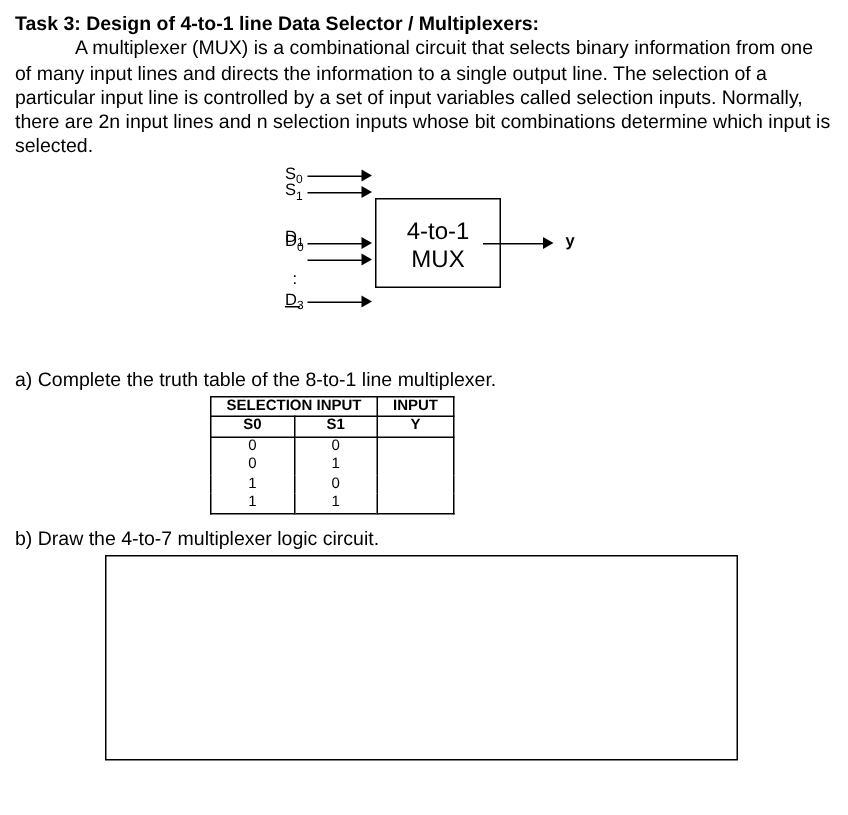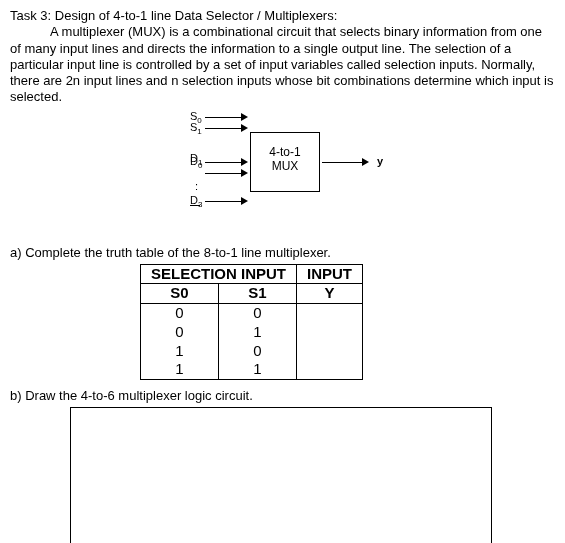--- a/index.html
+++ b/index.html
@@ -5,45 +5,45 @@
   body {
     margin: 0;
     padding: 8px 10px;
     font-family: Arial, Helvetica, sans-serif;
     font-size: 13px;
     color: #000;
     background: #fff;
     width: 545px;
   }
   .title {
-    font-weight: normal;
+    font-weight: bold;
     margin-bottom: 0;
   }
   .para {
     margin: 0 0 6px 0;
     line-height: 1.25;
   }
   .indent {
     text-indent: 40px;
   }
   .diagram {
     position: relative;
     width: 340px;
     height: 125px;
     margin: 4px auto 4px 145px;
   }
   .mux-box {
     position: absolute;
     left: 95px;
     top: 20px;
-    width: 70px;
+    width: 84px;
     height: 60px;
     border: 1.5px solid #000;
     text-align: center;
-    font-size: 12px;
+    font-size: 16px;
     line-height: 1.2;
     padding-top: 12px;
     box-sizing: border-box;
   }
   .sig-label {
     position: absolute;
     font-size: 11px;
     font-family: Arial, sans-serif;
   }
   .sub { font-size: 8px; vertical-align: sub; }
@@ -58,21 +58,21 @@
     border-top: 4px solid transparent;
     border-bottom: 4px solid transparent;
     border-left: 7px solid #000;
   }
   .part-label {
     margin: 8px 0 4px 0;
   }
   table.truth {
     border-collapse: collapse;
     margin: 2px 0 2px 130px;
-    font-size: 15px;
+    font-size: 10px;
   }
   table.truth th, table.truth td {
     border: 1px solid #000;
     padding: 0 10px;
     text-align: center;
     font-weight: normal;
     line-height: 1.25;
   }
   table.truth th {
     font-weight: bold;
@@ -150,15 +150,15 @@
     <td style="border-top:none;border-bottom:none;">1</td>
     <td style="border-top:none;border-bottom:none;">0</td>
   </tr>
   <tr>
     <td style="border-top:none;">1</td>
     <td style="border-top:none;">1</td>
   </tr>
 </tbody>
   </table>
 
-<p class="part-label">b)  Draw the 4-to-6 multiplexer logic circuit.</p>
+<p class="part-label">b)  Draw the 4-to-7 multiplexer logic circuit.</p>
 
 <div class="answer-box"></div>
 
 </body></html>

